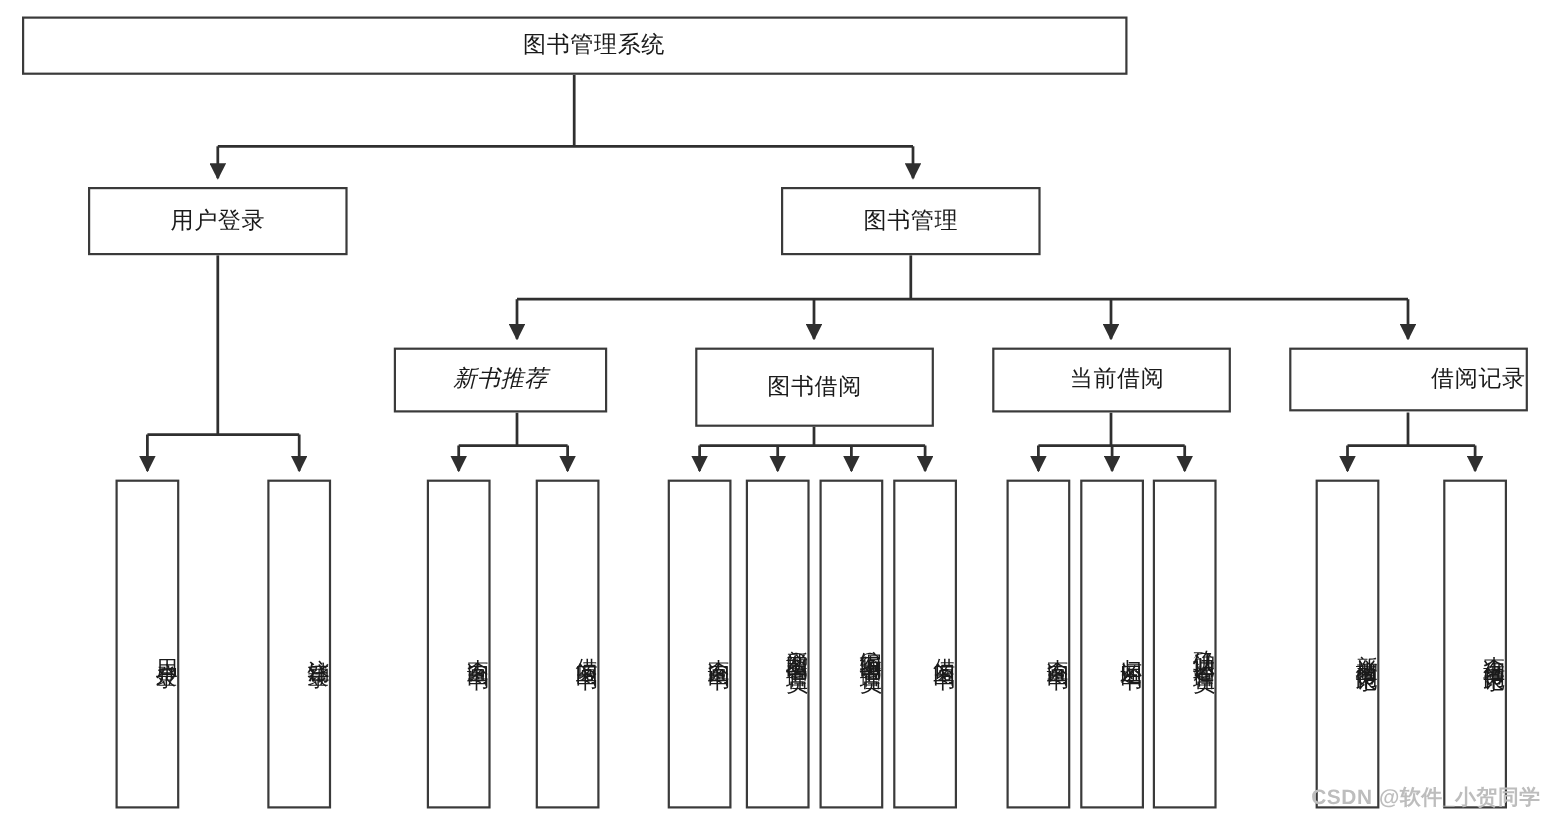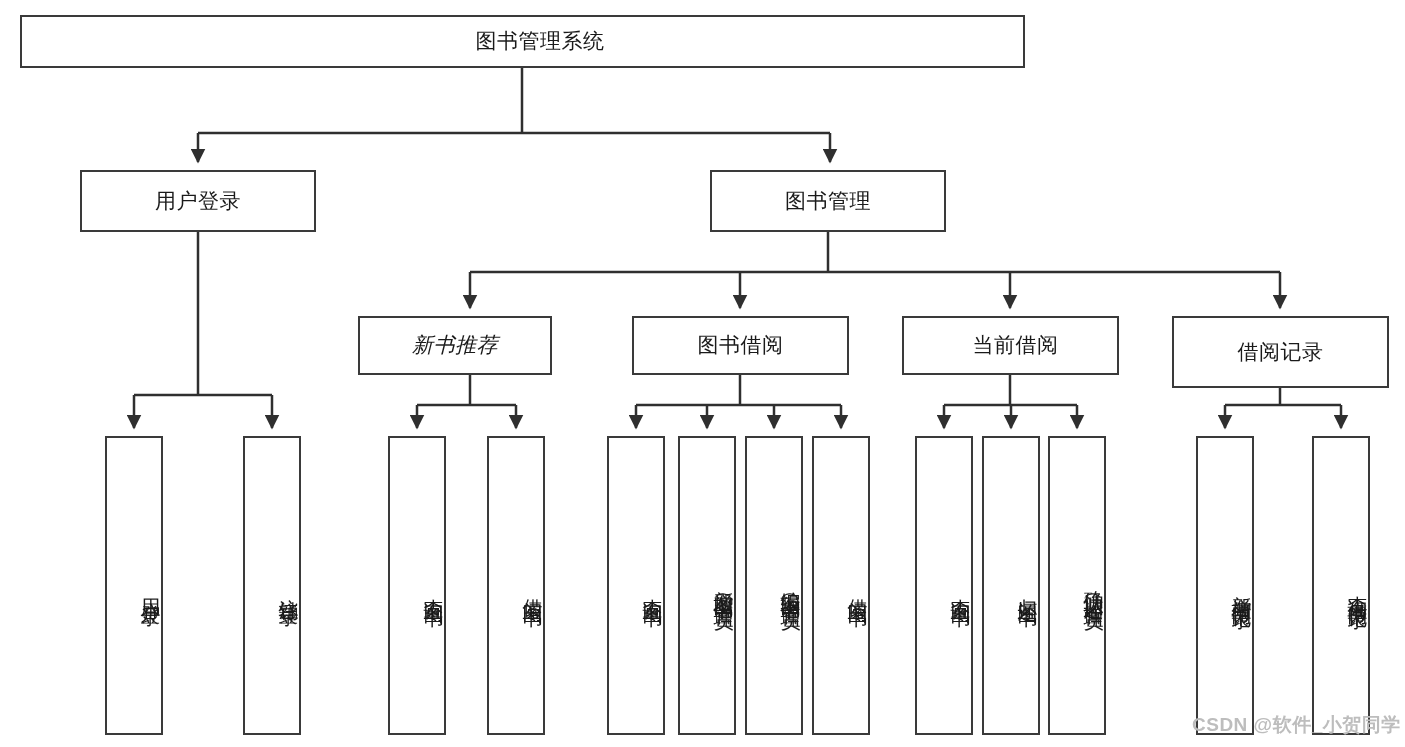--- a/index.html
+++ b/index.html
@@ -121,27 +121,27 @@
   <div class="node" style="left:80px;top:170px;width:236px;height:62px;">
     <span>用户登录</span>
   </div>
   <div class="node" style="left:710px;top:170px;width:236px;height:62px;align-items:center;">
     <span>图书管理</span>
   </div>
 
   <div class="node" style="left:358px;top:316px;width:194px;height:59px;font-style:italic;">
     <span>新书推荐</span>
   </div>
-  <div class="node" style="left:632px;top:316px;width:217px;height:59px;text-align:right;">
+  <div class="node" style="left:632px;top:316px;width:217px;height:72px;text-align:right;">
     <span>图书借阅</span>
   </div>
   <div class="node" style="left:902px;top:316px;width:217px;height:59px;padding-left:10px;">
     <span>当前借阅</span>
   </div>
-  <div class="node" style="left:1172px;top:316px;width:217px;height:72px;">
+  <div class="node" style="left:1172px;top:316px;width:217px;height:58px;justify-content:flex-end;">
     <span>借阅记录</span>
   </div>
 
   <div class="node vert" style="left:105px;top:436px;width:58px;height:299px;">
     <span>用户登录</span>
   </div>
   <div class="node vert" style="left:243px;top:436px;width:58px;height:299px;">
     <span>注销登录</span>
   </div>
   <div class="node vert" style="left:388px;top:436px;width:58px;height:299px;">

